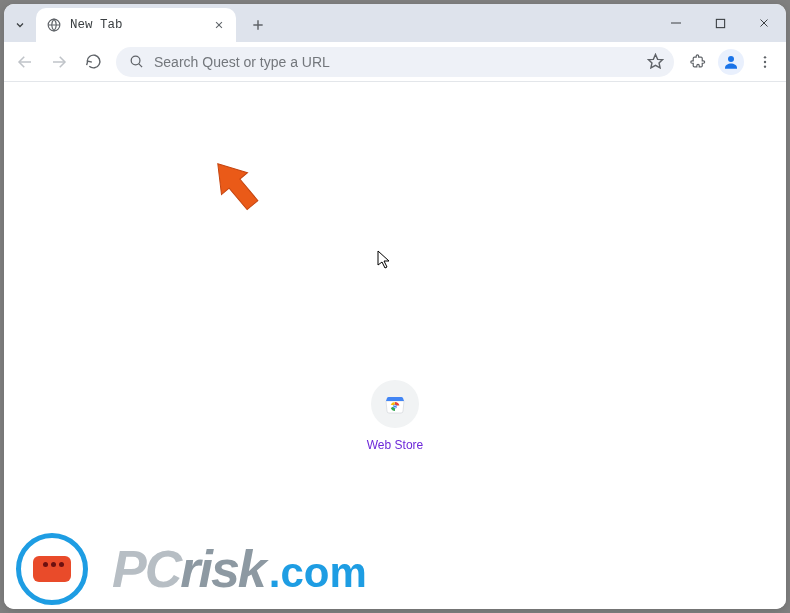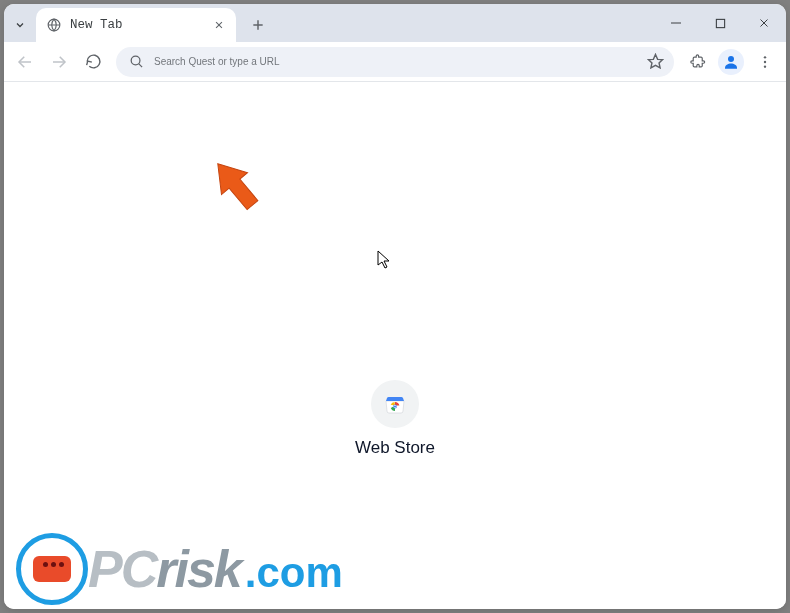--- a/index.html
+++ b/index.html
@@ -124,21 +124,21 @@
   }
   .omnibox .search-ic {
     width: 16px; height: 16px;
     color: #5f6368;
     display: flex; align-items: center; justify-content: center;
   }
   .omnibox input {
     flex: 1;
     border: none; outline: none;
     background: transparent;
-    font-size: 10px;
+    font-size: 14px;
     color: #202124;
   }
   .omnibox input::placeholder { color: #73777c; }
   .omnibox .star {
     width: 18px; height: 18px;
     color: #5f6368;
     display: flex; align-items: center; justify-content: center;
     cursor: pointer;
   }
   .tool-icon {
@@ -177,22 +177,22 @@
     width: 48px; height: 48px;
     border-radius: 50%;
     background: #f1f3f4;
     margin: 0 auto 10px;
     display: flex; align-items: center; justify-content: center;
   }
   .shortcut .circle .store-ic {
     width: 24px; height: 24px;
   }
   .shortcut .label {
-    font-size: 17px;
-    color: #0f172a;
+    font-size: 12px;
+    color: #6d28d9;
   }
 
   
   .callout-arrow {
     position: absolute;
     left: 200px;
     top: 72px;
     pointer-events: none;
   }
 
@@ -204,21 +204,21 @@
     pointer-events: none;
   }
 
   
   .watermark {
     position: absolute;
     left: 12px;
     bottom: 4px;
     display: flex;
     align-items: center;
-    gap: 0;
+    gap: 24px;
     pointer-events: none;
   }
   .wm-badge {
     width: 72px; height: 72px;
     border-radius: 50%;
     border: 5px solid #1e9de3;
     display: flex; align-items: center; justify-content: center;
     position: relative;
   }
   .wm-badge::before {

